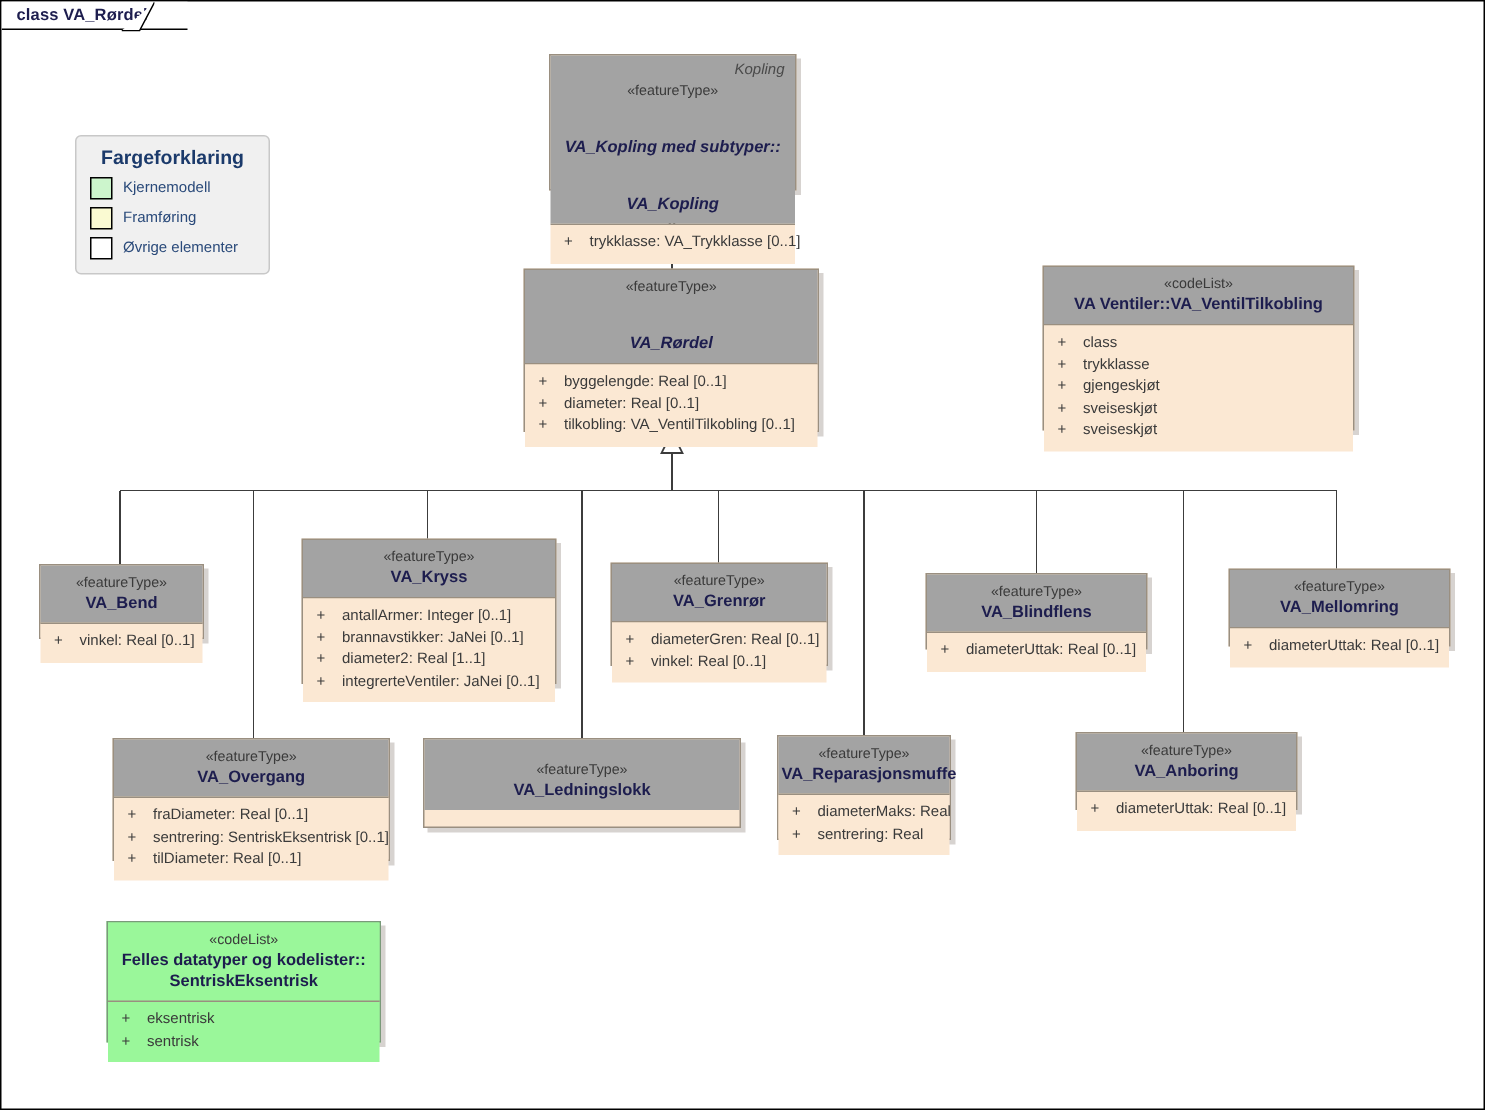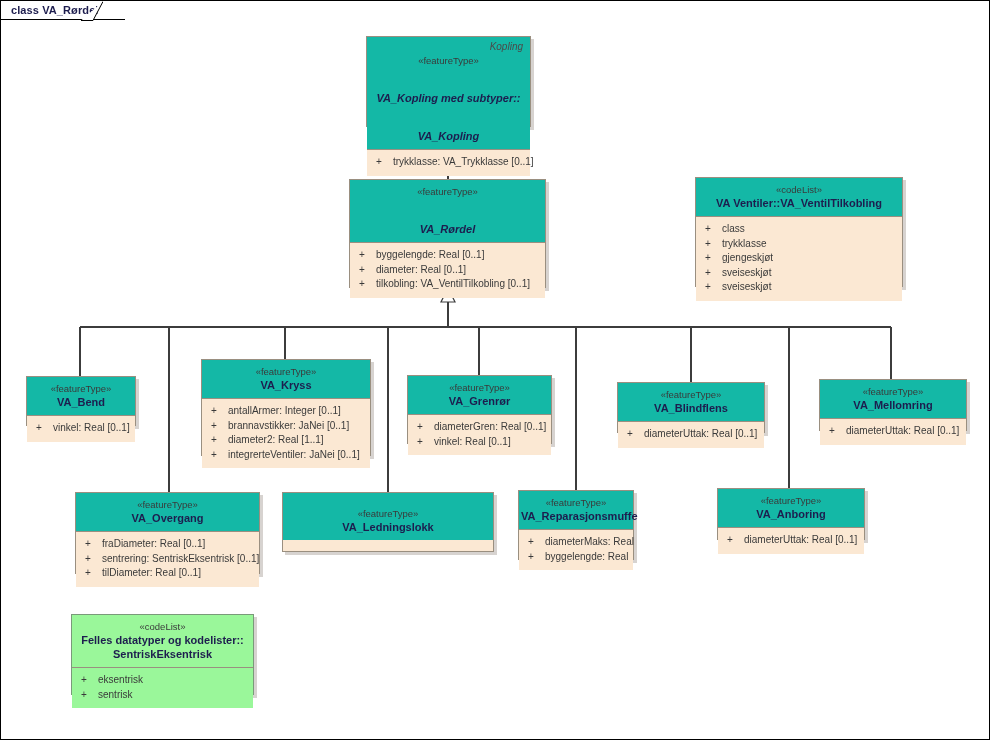--- a/index.html
+++ b/index.html
@@ -97,21 +97,21 @@
     background: #fbe8d3;
     box-shadow: 3px 3px 0 rgba(140,130,120,0.35);
   }
   .uml.green {
     background: #9af79a;
     border-color: #7a9a7a;
   }
   .uml-head {
     padding: 5px 6px 6px 6px;
     text-align: center;
-    background: #14b8a6;
+    background: #a3a3a3;
   }
   .uml.green .uml-head {
     background: #9af79a;
   }
   .uml-corner {
     position: absolute;
     right: 7px;
     top: 4px;
     font-size: 10px;
     font-style: italic;
@@ -176,20 +176,35 @@
 
 <div id="canvas">
 
   <div id="title-tab">
     <span id="title-tab-text">class VA_Rørdel</span>
   </div>
   <svg id="title-tab-slant" viewBox="0 0 22 20">
     <path d="M0,19.5 L12,19.5 L22,0.5" fill="#ffffff" stroke="#000000" stroke-width="1"></path>
   </svg>
 
+  <div id="legend">
+    <div id="legend-title">Fargeforklaring</div>
+    <div class="legend-row" style="top:26px;">
+      <span class="legend-swatch" style="background:#ccf5cc;"></span>
+      <span class="legend-label">Kjernemodell</span>
+    </div>
+    <div class="legend-row" style="top:46px;">
+      <span class="legend-swatch" style="background:#fafad2;"></span>
+      <span class="legend-label">Framføring</span>
+    </div>
+    <div class="legend-row" style="top:66px;">
+      <span class="legend-swatch" style="background:#ffffff;"></span>
+      <span class="legend-label">Øvrige elementer</span>
+    </div>
+  </div>
 
   <svg id="wires">
     <g stroke="#3c3c3c" stroke-width="1.2" fill="none" shape-rendering="crispEdges">
 
       <line x1="447" y1="145" x2="447" y2="178"></line>
 
       <line x1="447" y1="287" x2="447" y2="326"></line>
 
       <line x1="79" y1="326" x2="890" y2="326"></line>
 
@@ -398,21 +413,21 @@
       <div class="cname">VA_Reparasjonsmuffe</div>
     </div>
     <div class="uml-sep"></div>
     <div class="uml-body">
       <div class="attr">
         <span class="vis">+</span>
         <span class="txt">diameterMaks: Real</span>
       </div>
       <div class="attr">
         <span class="vis">+</span>
-        <span class="txt">byggelengde: Real</span>
+        <span class="txt">sentrering: Real</span>
       </div>
     </div>
   </div>
 
   <div class="uml" style="left:716px; top:487px; width:148px; height:52px;">
     <div class="uml-head">
       <div class="stereo">«featureType»</div>
       <div class="cname">VA_Anboring</div>
     </div>
     <div class="uml-sep"></div>

